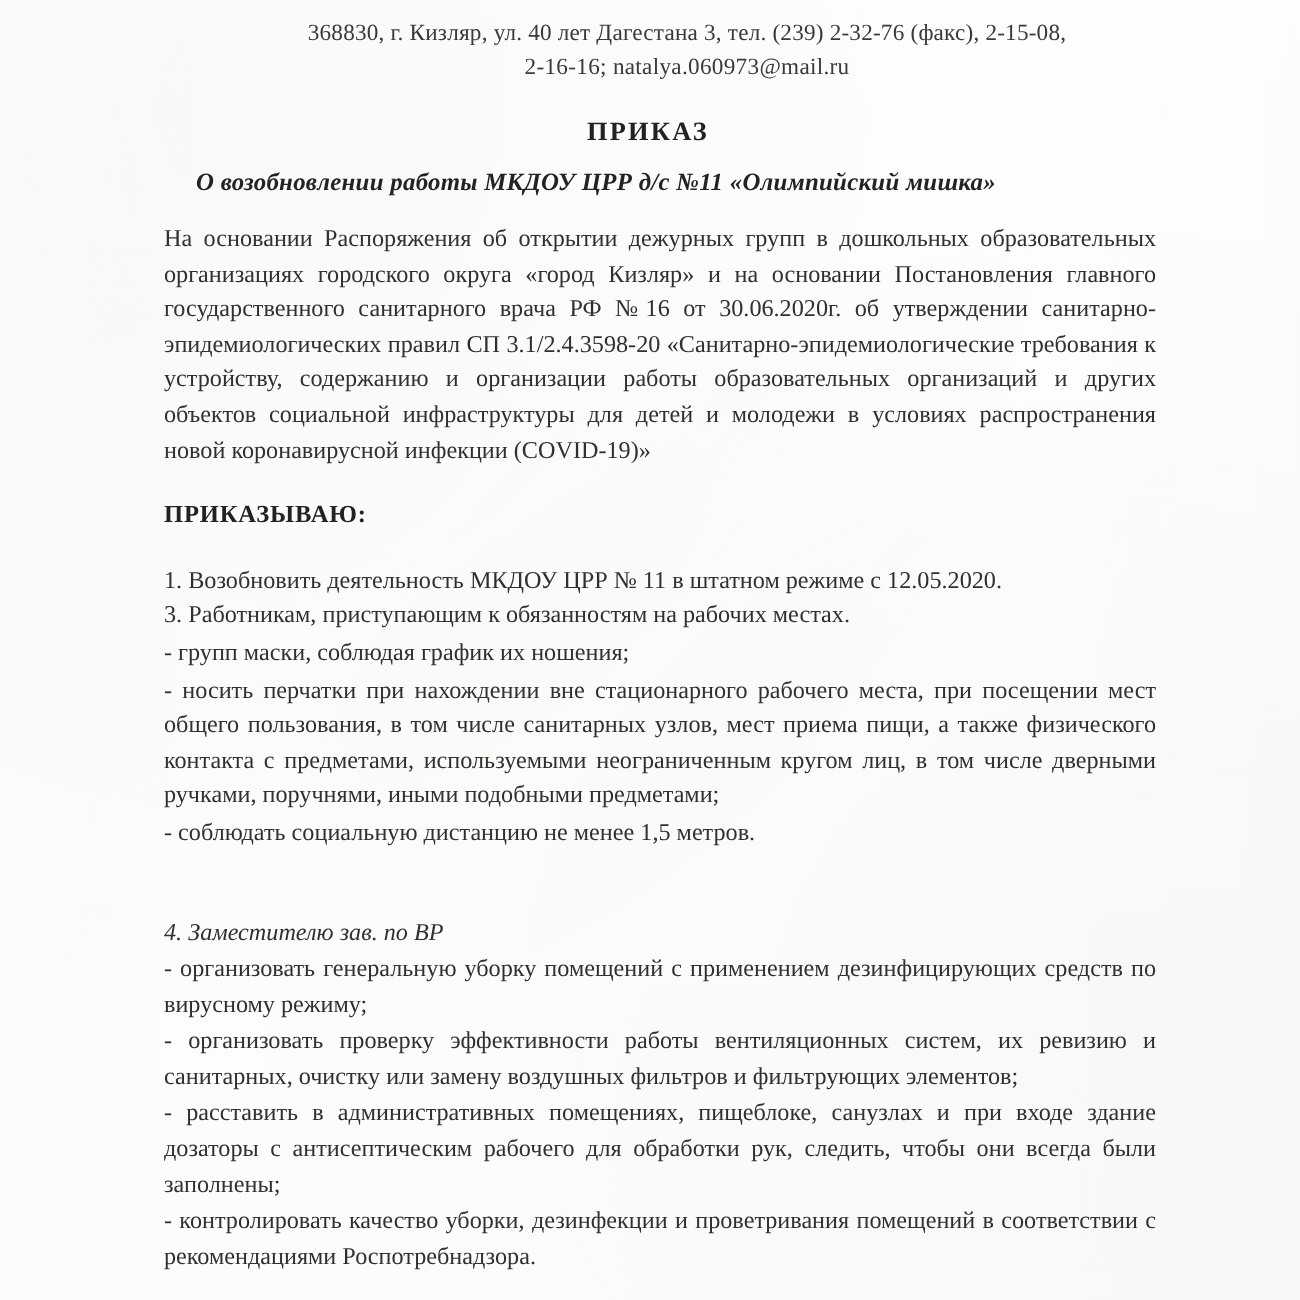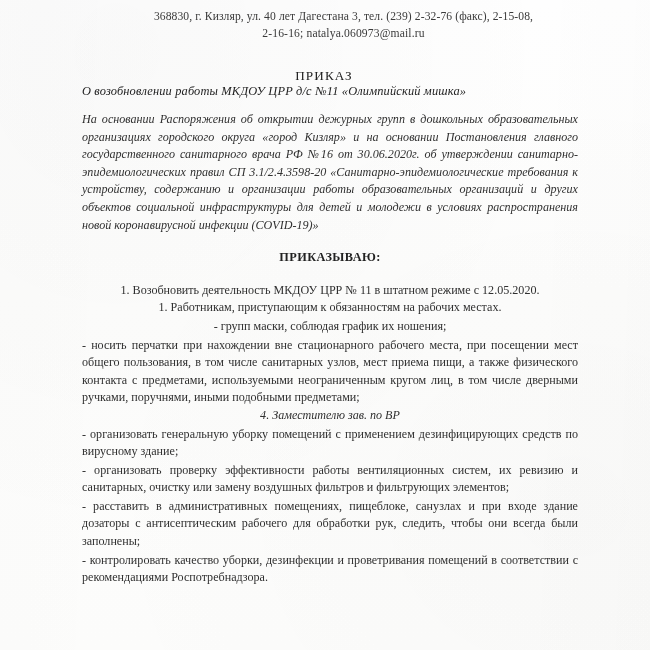--- a/index.html
+++ b/index.html
@@ -57,66 +57,65 @@
     color: #3a3a3a;
     letter-spacing: 0.1px;
   }
   .letterhead .lh-line { display: block; white-space: nowrap; padding-left: 37px; }
   .letterhead .lh-line-2 { letter-spacing: 0.15px; }
 
   
   .doc-title {
     position: absolute;
     left: -82px;
-    top: 68px;
+    top: 58px;
     width: 648px;
     text-align: center;
-    font-weight: normal;
+    font-weight: bold;
     font-size: 13.2px;
     letter-spacing: 1.1px;
     color: #222;
   }
   .doc-subtitle {
     position: absolute;
-    left: 0;
+    left: 16px;
     top: 84px;
     width: 496px;
-    font-weight: normal;
+    font-weight: bold;
     font-style: italic;
     font-size: 12.4px;
     letter-spacing: 0.15px;
     color: #232323;
     white-space: nowrap;
   }
 
   
   .body {
     position: absolute;
     left: 0;
     top: 111px;
     width: 496px;
   }
   p {
     margin: 0;
     font-size: 12.1px;
     line-height: 17.6px;
     color: #303030;
-    text-align: center;
   }
   p.justify { text-align: justify; text-align-last: left; }
-  p.preamble { text-align: justify; text-align-last: left; font-style: italic; }
+  p.preamble { text-align: justify; text-align-last: left; }
   p.gap-before { margin-top: 15px; }
   p.gap-small { margin-top: 1px; }
   .strong-head {
     font-weight: bold;
     font-size: 12.3px;
     letter-spacing: 0.4px;
     color: #222;
   }
-  .ital { font-style: italic; }
+  .ital { font-style: italic; margin-top: 32px; }
 </style>
 </head>
 <body>
 
 <div class="page">
   <div class="scan-noise"></div>
 
   <div class="content">
 
     <div class="letterhead">
@@ -130,27 +129,28 @@
 
     <div class="body">
 
       <p class="preamble">На основании Распоряжения об открытии дежурных групп в дошкольных образовательных организациях городского округа «город Кизляр» и на основании Постановления главного государственного санитарного врача РФ №16 от 30.06.2020г. об утверждении санитарно-эпидемиологических правил СП 3.1/2.4.3598-20 «Санитарно-эпидемиологические требования к устройству, содержанию и организации работы образовательных организаций и других объектов социальной инфраструктуры для детей и молодежи в условиях распространения новой коронавирусной инфекции (COVID-19)»</p>
 
       <p class="strong-head gap-before">ПРИКАЗЫВАЮ:</p>
 
       <p class="gap-before">1. Возобновить деятельность МКДОУ ЦРР № 11 в штатном режиме с 12.05.2020.</p>
 
 
-      <p>1. Работникам, приступающим к обязанностям на рабочих местах.</p>
+      <p>3. Работникам, приступающим к обязанностям на рабочих местах.</p>
 
       <p class="gap-small">- групп маски, соблюдая график их ношения;</p>
       <p class="justify gap-small">- носить перчатки при нахождении вне стационарного рабочего места, при посещении мест общего пользования, в том числе  санитарных узлов, мест приема пищи, а также физического контакта с предметами, используемыми неограниченным кругом лиц, в том числе дверными ручками, поручнями, иными подобными предметами;</p>
+      <p class="gap-small">- соблюдать социальную дистанцию не менее 1,5 метров.</p>
 
       <p class="ital">4. Заместителю зав. по ВР</p>
 
-      <p class="justify gap-small">- организовать генеральную уборку помещений с применением дезинфицирующих средств по вирусному здание;</p>
+      <p class="justify gap-small">- организовать генеральную уборку помещений с применением дезинфицирующих средств по вирусному режиму;</p>
       <p class="justify gap-small">- организовать проверку эффективности работы вентиляционных систем, их ревизию и санитарных, очистку или замену воздушных фильтров и фильтрующих элементов;</p>
       <p class="justify gap-small">- расставить в административных помещениях, пищеблоке, санузлах и при входе здание дозаторы с антисептическим рабочего для обработки рук, следить, чтобы они всегда были заполнены;</p>
       <p class="justify gap-small">- контролировать качество уборки, дезинфекции и проветривания помещений в соответствии с рекомендациями Роспотребнадзора.</p>
 
     </div>
   </div>
 </div>
 
 </body></html>

